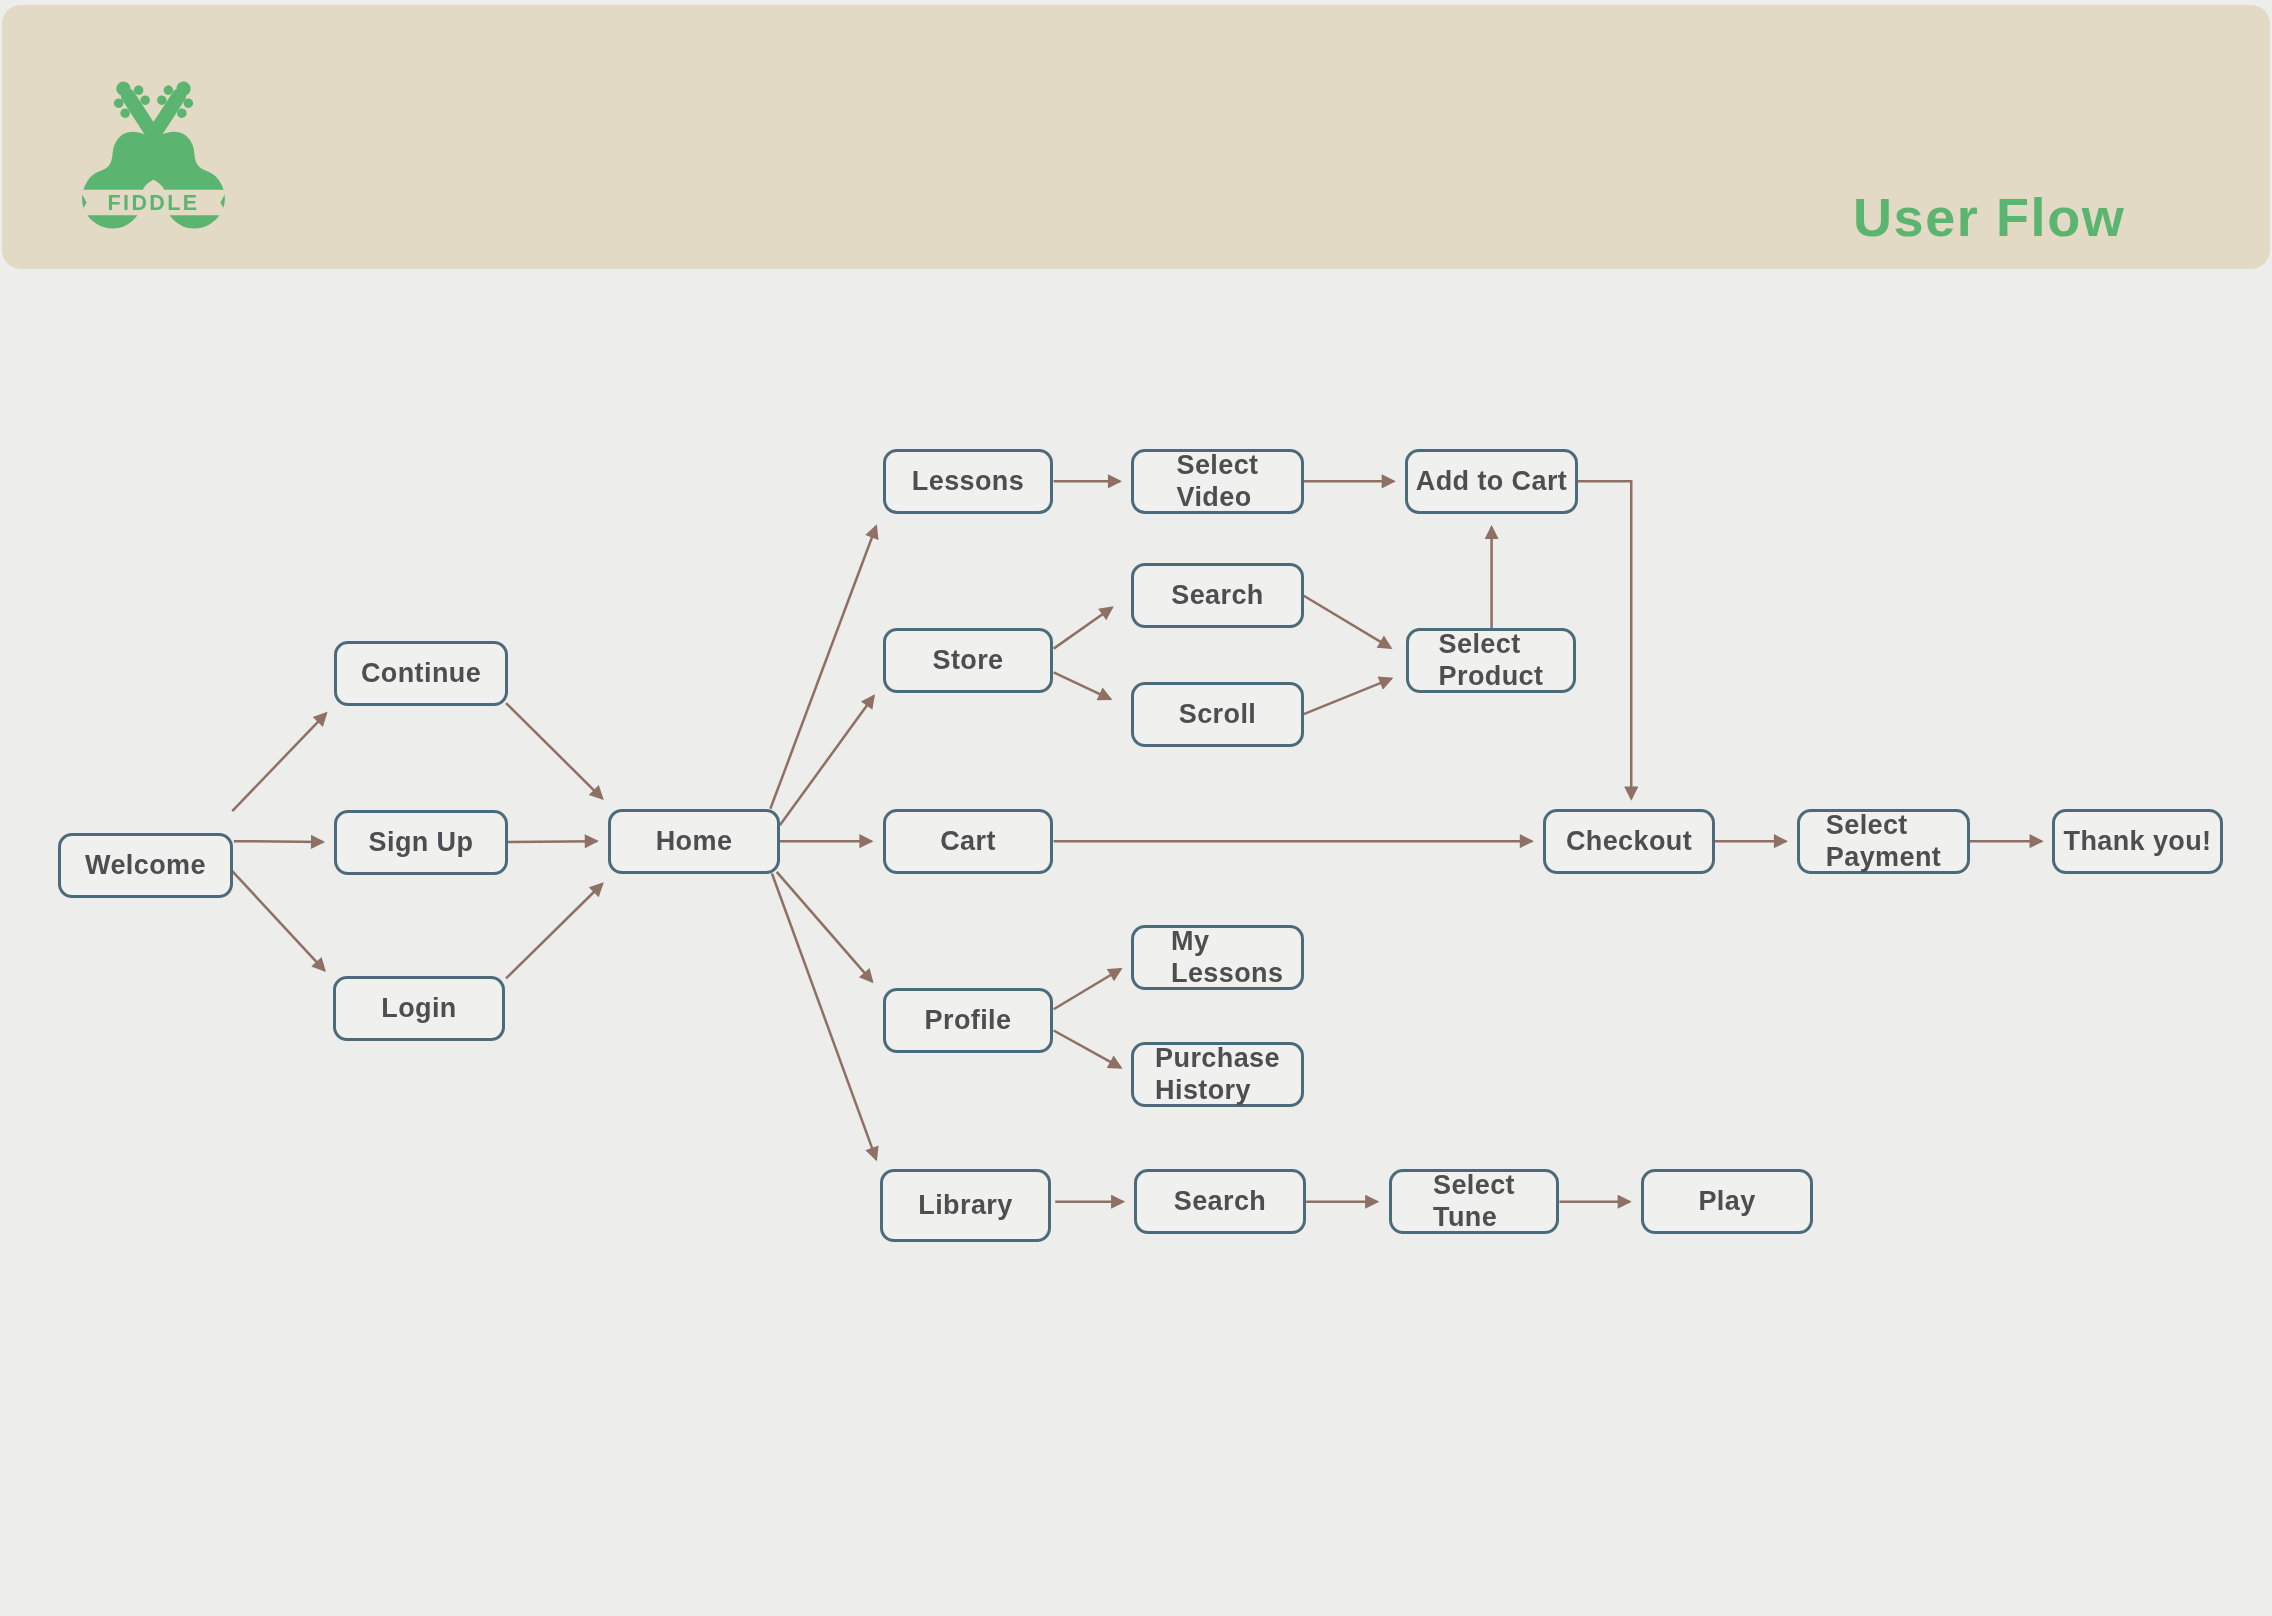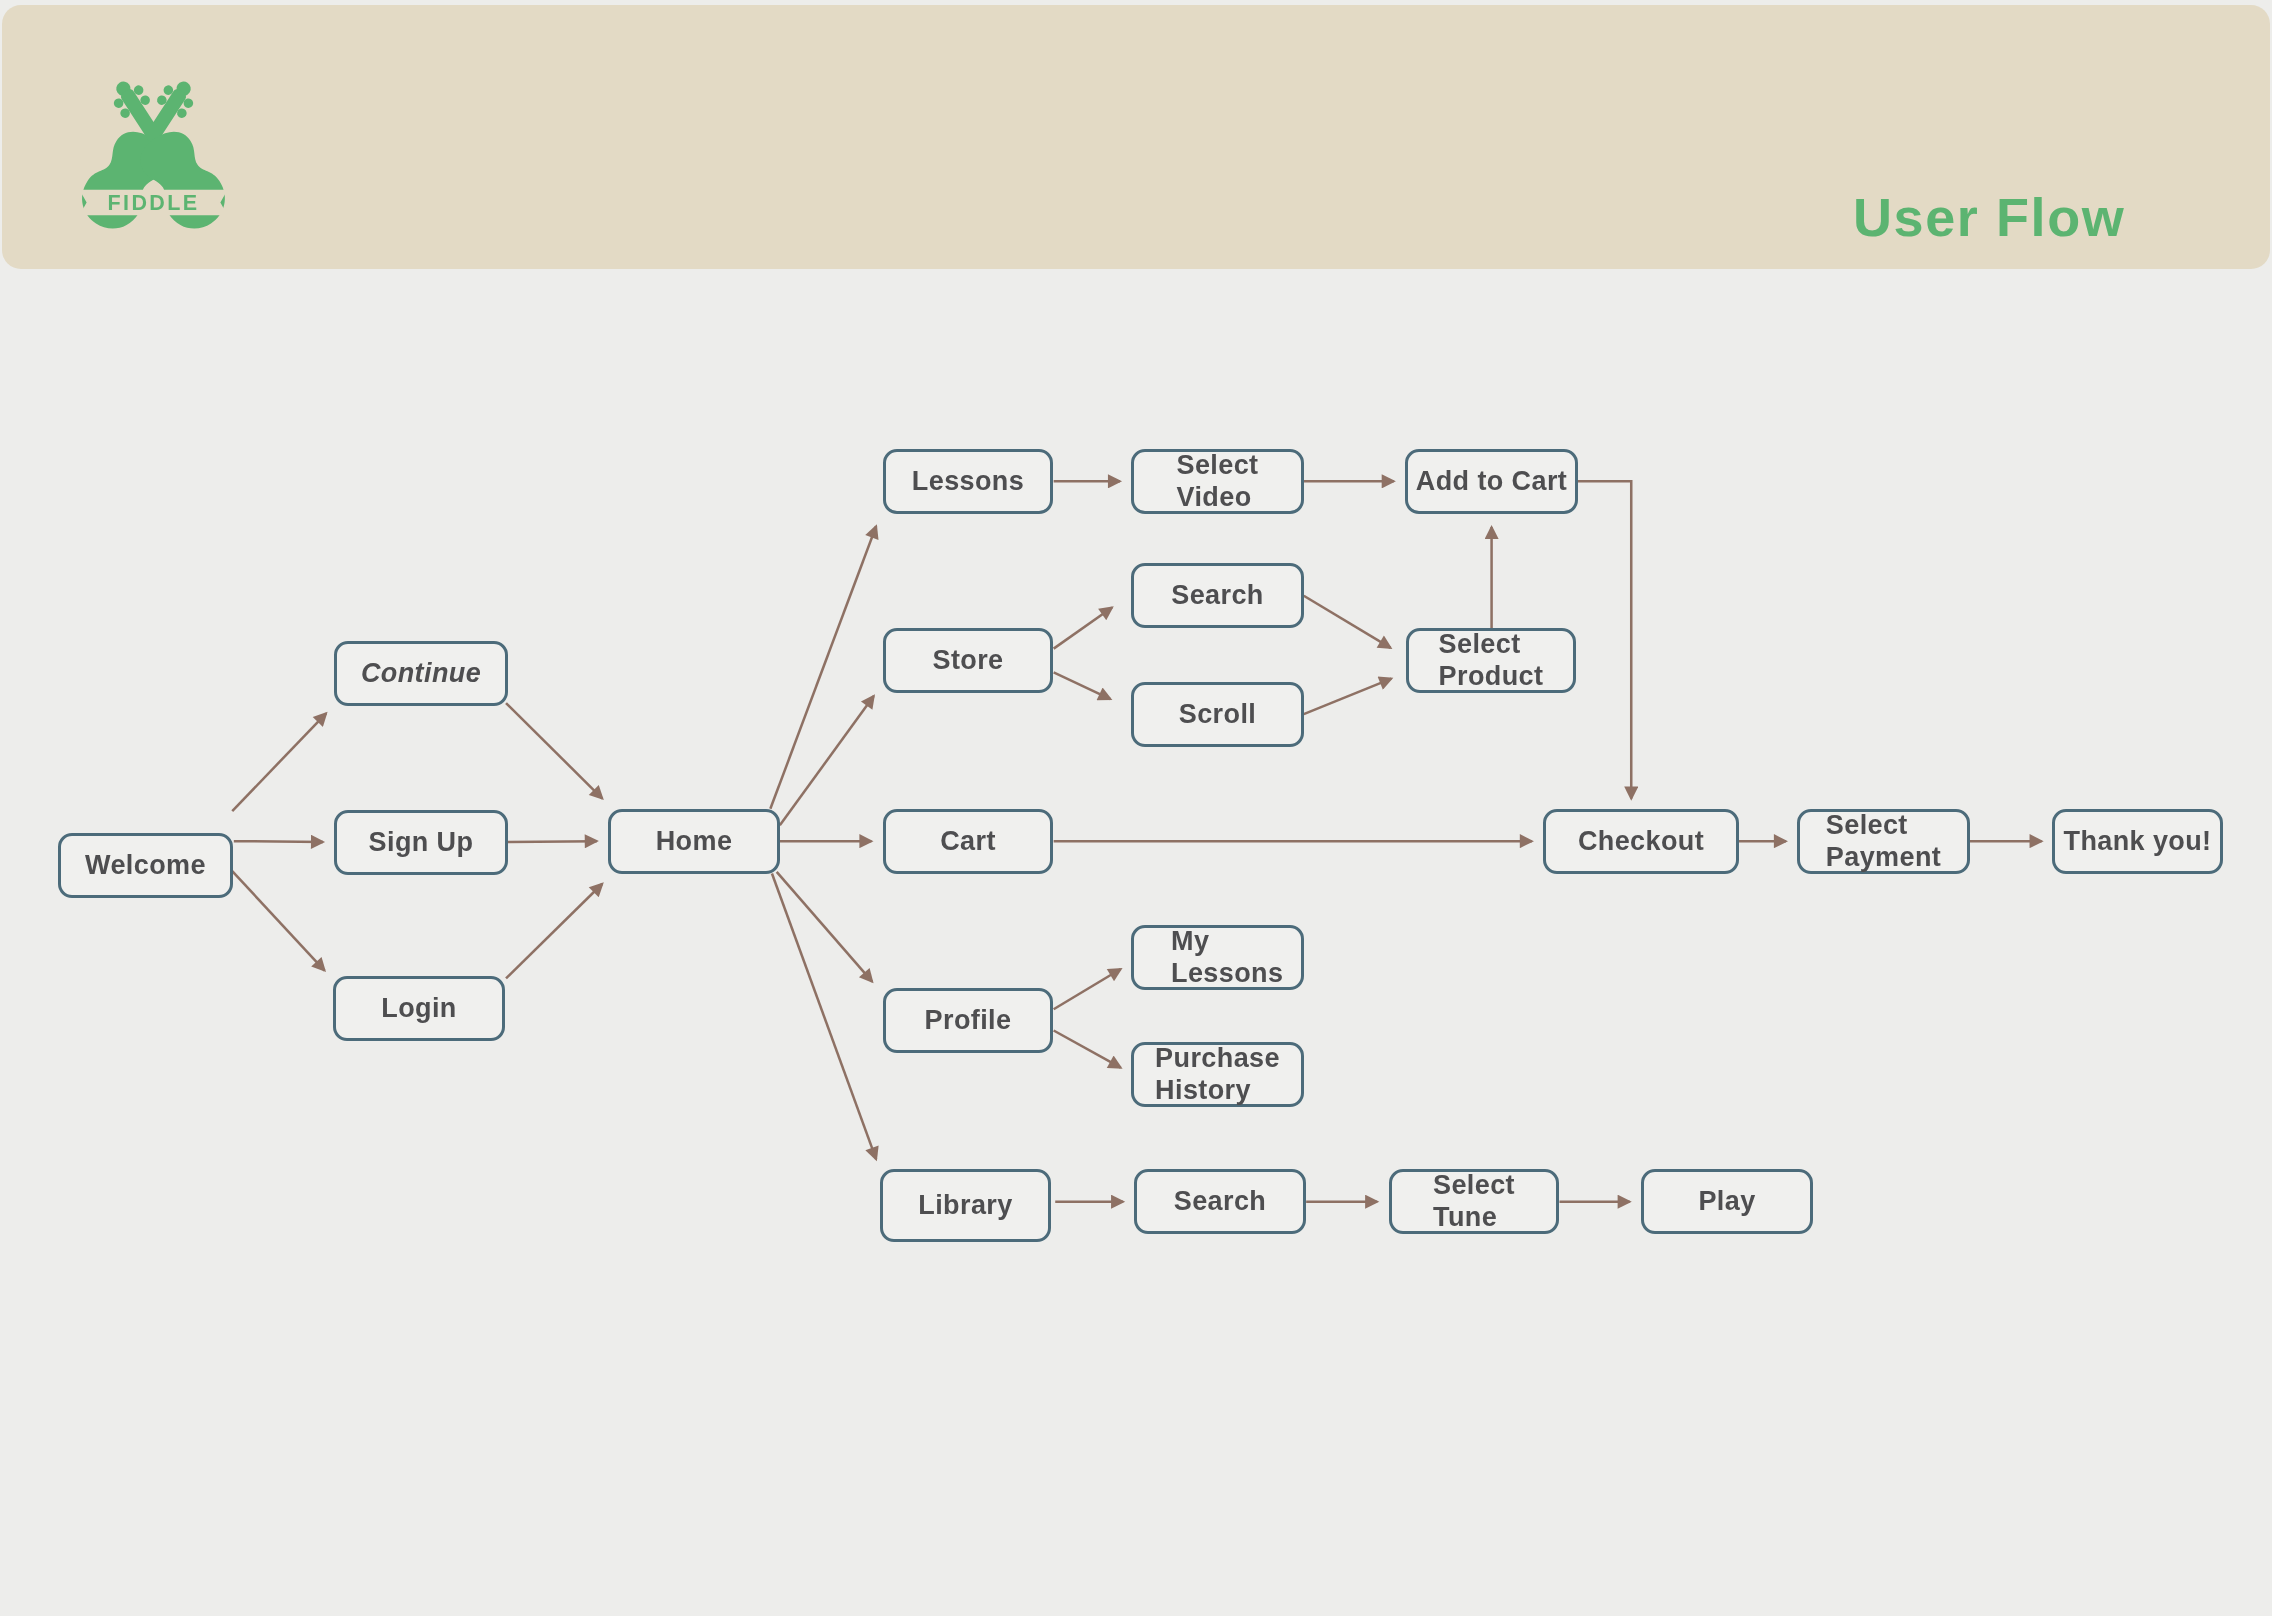--- a/index.html
+++ b/index.html
@@ -143,21 +143,21 @@
         <polyline points="1337,1523 1423,1523" stroke="#8e7164" marker-end="url(#arrowhead)"></polyline>
         <polyline points="1655,1523 1745,1523" stroke="#8e7164" marker-end="url(#arrowhead)"></polyline>
         <polyline points="1976,1523 2065,1523" stroke="#8e7164" marker-end="url(#arrowhead)"></polyline>
       </g>
   </svg>
 
   <div id="nodes-layer">
       <div class="node" style="left: 58px; top: 833px; width: 175px; height: 65px;">
         <span class="node-label">Welcome</span>
       </div>
-      <div class="node" style="left: 334px; top: 641px; width: 174px; height: 65px; font-style: italic;">
+      <div class="node" style="left: 334px; top: 641px; width: 174px; height: 65px;">
         <span class="node-label">Continue</span>
       </div>
       <div class="node" style="left: 334px; top: 810px; width: 174px; height: 65px;">
         <span class="node-label">Sign Up</span>
       </div>
       <div class="node" style="left: 333px; top: 976px; width: 172px; height: 65px;">
         <span class="node-label">Login</span>
       </div>
       <div class="node" style="left: 608px; top: 809px; width: 172px; height: 65px;">
         <span class="node-label">Home</span>
@@ -181,21 +181,21 @@
       <div class="node" style="left: 1131px; top: 682px; width: 173px; height: 65px;">
         <span class="node-label">Scroll</span>
       </div>
       <div class="node" style="left: 1406px; top: 628px; width: 170px; height: 65px;">
         <span class="node-label">Select
 Product</span>
       </div>
       <div class="node" style="left: 883px; top: 809px; width: 170px; height: 65px;">
         <span class="node-label">Cart</span>
       </div>
-      <div class="node" style="left: 1543px; top: 809px; width: 196px; height: 65px;">
+      <div class="node" style="left: 1543px; top: 809px; width: 172px; height: 65px;">
         <span class="node-label">Checkout</span>
       </div>
       <div class="node" style="left: 1797px; top: 809px; width: 173px; height: 65px;">
         <span class="node-label">Select
 Payment</span>
       </div>
       <div class="node" style="left: 2052px; top: 809px; width: 171px; height: 65px;">
         <span class="node-label">Thank you!</span>
       </div>
       <div class="node" style="left: 1131px; top: 925px; width: 173px; height: 65px; padding-left: 37px;">

